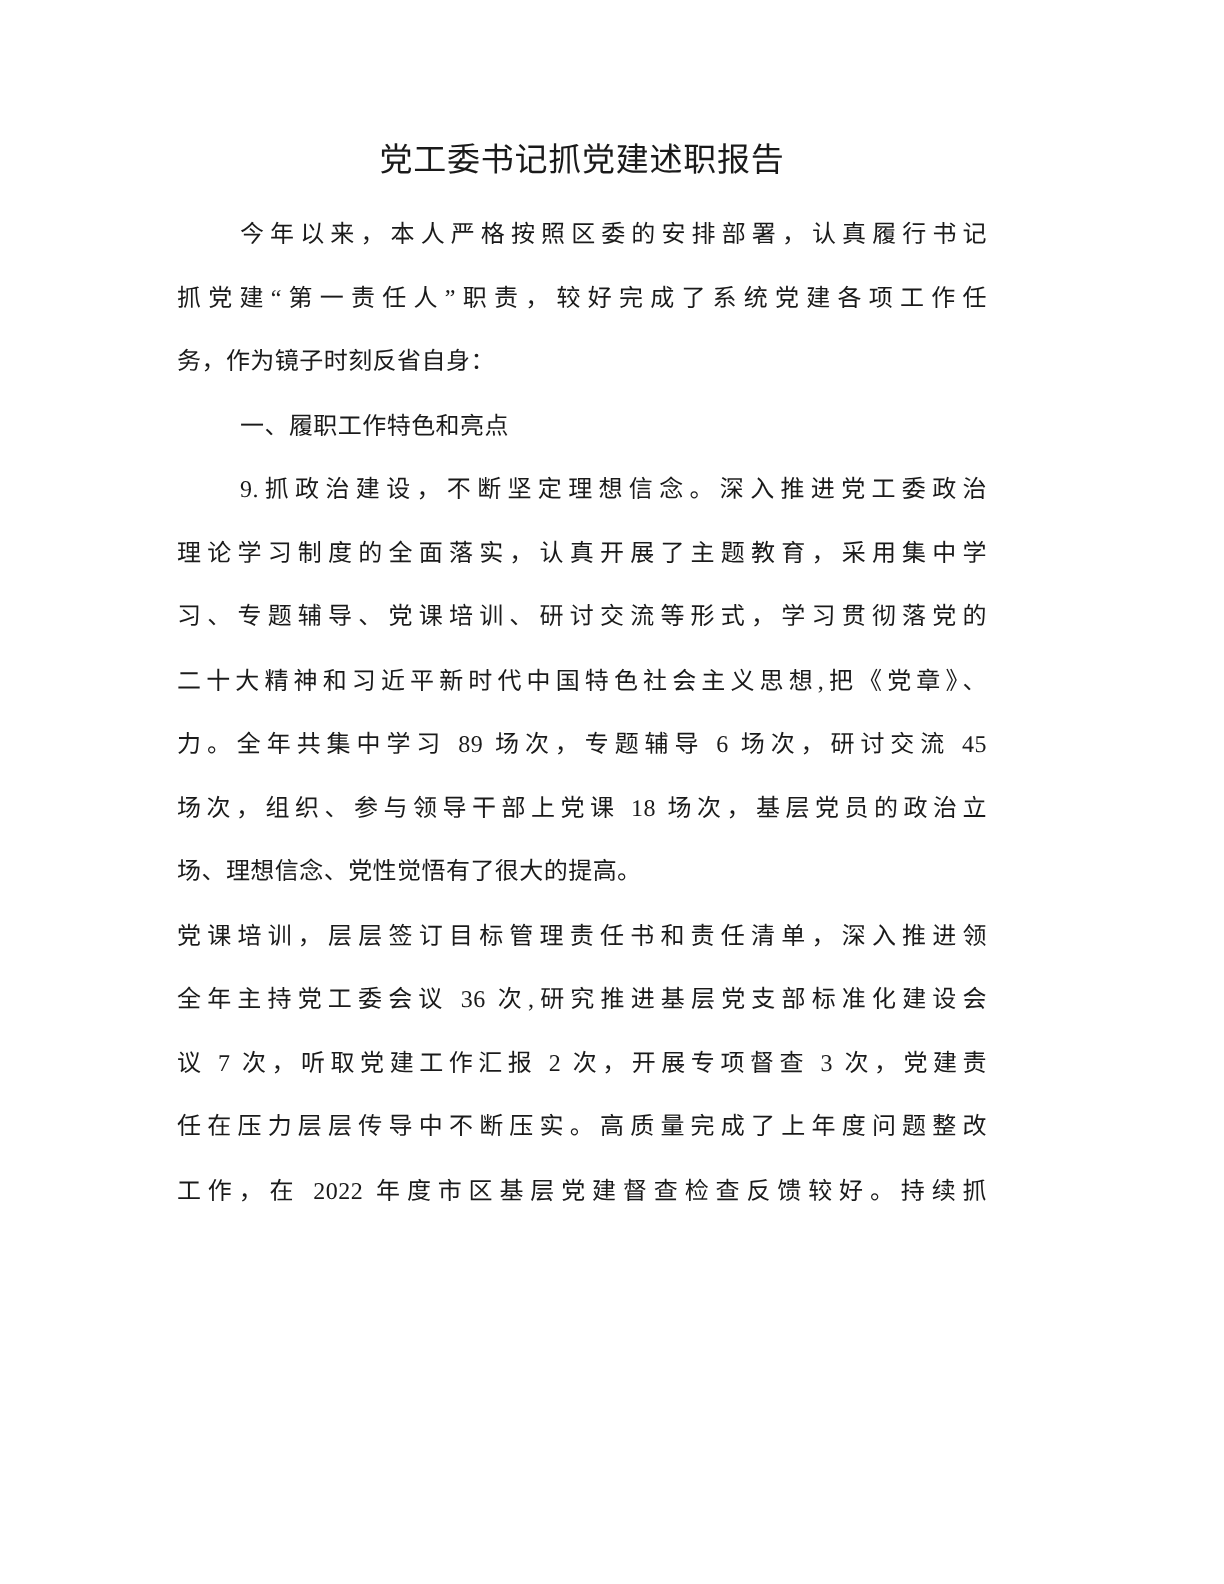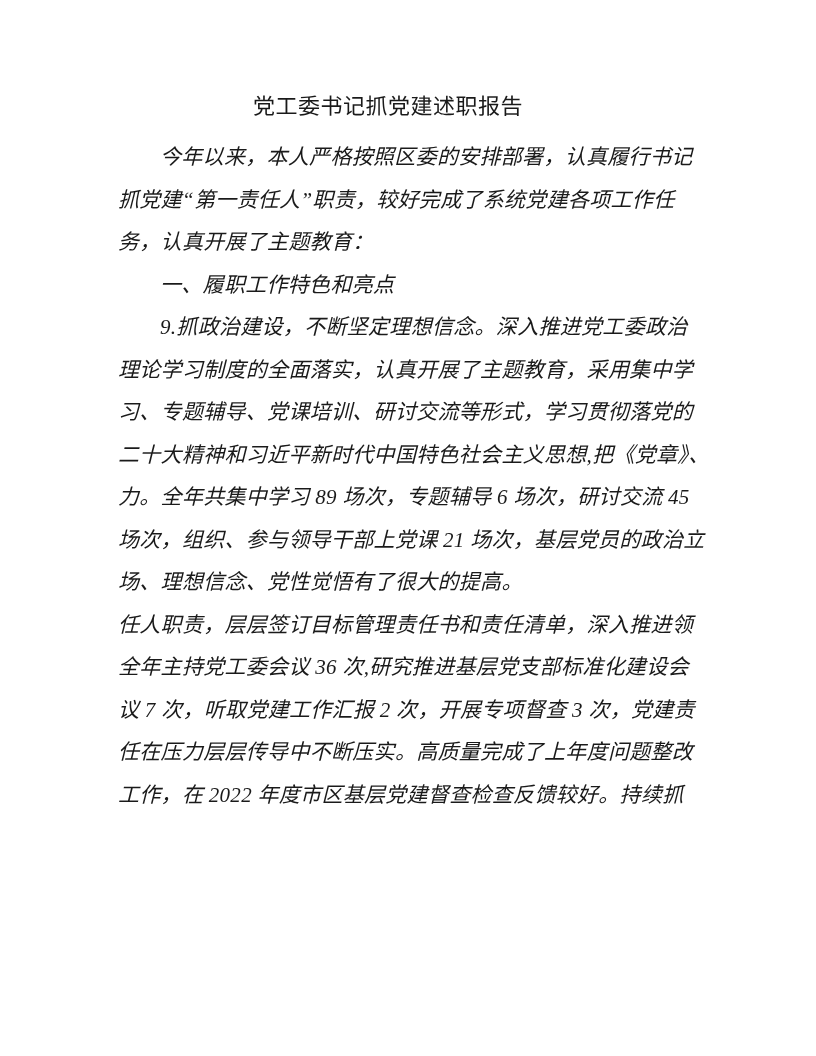--- a/index.html
+++ b/index.html
@@ -22,54 +22,53 @@
   .doc-title {
     font-size: 22px;
     line-height: 34px;
     font-weight: normal;
     text-align: center;
     margin: 0 0 12px 0;
     letter-spacing: 0.5px;
     white-space: nowrap;
   }
   .line {
-    font-size: 21px;
+    font-size: 16px;
     line-height: 42.5px;
     text-align: justify;
     text-align-last: justify;
     white-space: nowrap;
     overflow: visible;
     letter-spacing: 0.3px;
-    font-style: italic;
   }
   .line.end {
     text-align-last: left;
   }
   .line.indent {
     padding-left: 42px;
   }
   .line.gap-top {
     margin-top: 17px;
   }
 </style>
 </head>
 <body>
 
 <div class="page">
   <h1 class="doc-title">党工委书记抓党建述职报告</h1>
 
   <div class="line indent">今年以来，本人严格按照区委的安排部署，认真履行书记</div>
   <div class="line">抓党建“第一责任人”职责，较好完成了系统党建各项工作任</div>
-  <div class="line end">务，认真开展了主题教育：</div>
+  <div class="line end">务，作为镜子时刻反省自身：</div>
   <div class="line indent end">一、履职工作特色和亮点</div>
   <div class="line indent">9.抓政治建设，不断坚定理想信念。深入推进党工委政治</div>
   <div class="line">理论学习制度的全面落实，认真开展了主题教育，采用集中学</div>
   <div class="line">习、专题辅导、党课培训、研讨交流等形式，学习贯彻落党的</div>
   <div class="line">二十大精神和习近平新时代中国特色社会主义思想,把《党章》、</div>
   <div class="line">力。全年共集中学习 89 场次，专题辅导 6 场次，研讨交流 45</div>
-  <div class="line">场次，组织、参与领导干部上党课 21 场次，基层党员的政治立</div>
+  <div class="line">场次，组织、参与领导干部上党课 18 场次，基层党员的政治立</div>
   <div class="line end">场、理想信念、党性觉悟有了很大的提高。</div>
-  <div class="line">任人职责，层层签订目标管理责任书和责任清单，深入推进领</div>
+  <div class="line">党课培训，层层签订目标管理责任书和责任清单，深入推进领</div>
   <div class="line">全年主持党工委会议 36 次,研究推进基层党支部标准化建设会</div>
   <div class="line">议 7 次，听取党建工作汇报 2 次，开展专项督查 3 次，党建责</div>
   <div class="line">任在压力层层传导中不断压实。高质量完成了上年度问题整改</div>
   <div class="line">工作，在 2022 年度市区基层党建督查检查反馈较好。持续抓</div>
 </div>
 
 </body></html>

